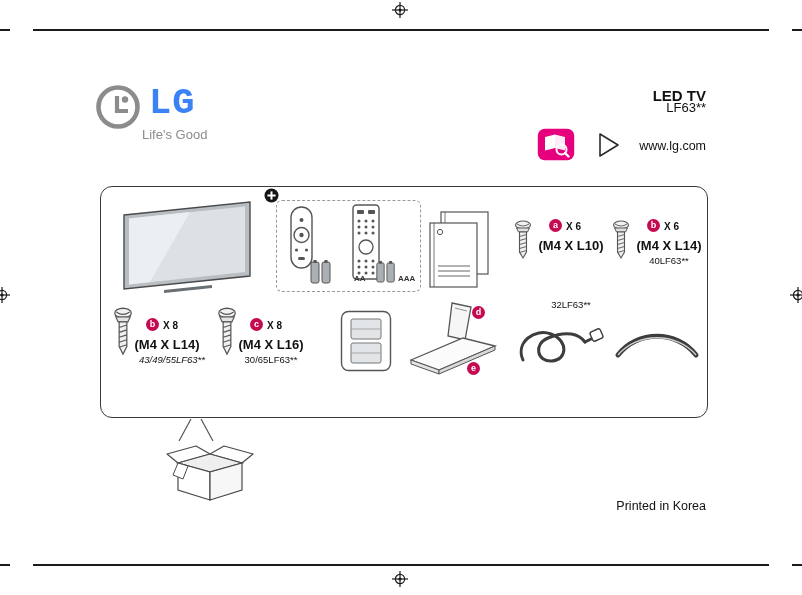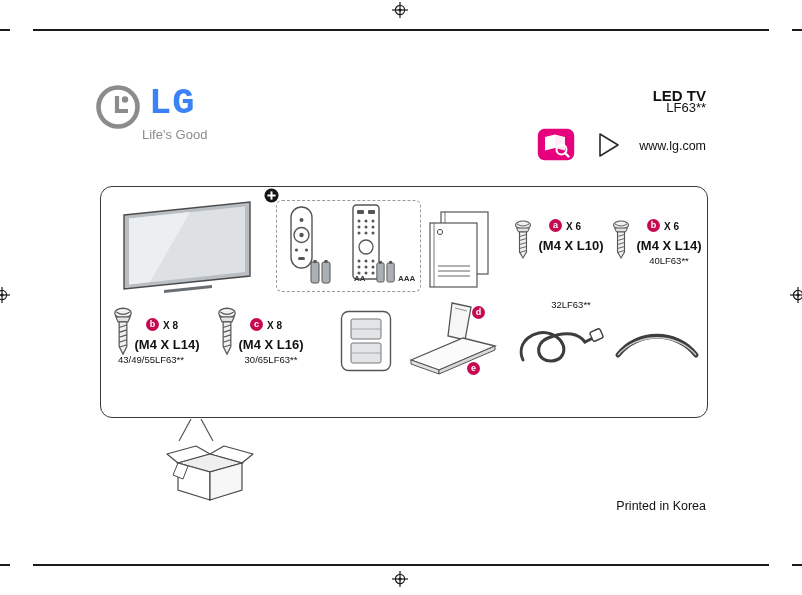--- a/index.html
+++ b/index.html
@@ -257,21 +257,21 @@
           <line x1="6.5" y1="20.5" x2="13.5" y2="18.5"></line>
           <line x1="6.5" y1="24.5" x2="13.5" y2="22.5"></line>
           <line x1="6.5" y1="28.5" x2="13.5" y2="26.5"></line>
           <line x1="6.5" y1="32.5" x2="13.5" y2="30.5"></line>
         </g>
     </svg>
   </span>
   <div class="badge" style="left:146px; top:318px;">b</div>
   <div class="qty" style="left:163px; top:320px;">X 8</div>
   <div class="spec" style="left:134px; top:337px; width:66px;">(M4 X L14)</div>
-  <div class="model" style="left:103px; top:354px; width:96px;">43/49/55LF63**</div>
+  <div class="model" style="left:124px; top:354px; width:96px;font-style:italic;">43/49/55LF63**</div>
 
   <span class="abs" style="left:216px; top:307px;">
     <svg width="22" height="52" viewBox="0 0 20 42" preserveAspectRatio="none">
       <ellipse cx="10" cy="5" rx="7.5" ry="4" fill="#f1f1f1" stroke="#555" stroke-width="1.1"></ellipse>
       <path d="M4,4 Q10,8 16,4" fill="none" stroke="#555" stroke-width="0.9"></path>
       <path d="M3.5,8 L16.5,8 L14.5,12 L5.5,12 Z" fill="#e2e2e2" stroke="#555" stroke-width="1"></path>
       <polygon points="6.5,12 13.5,12 13.5,32 10,38 6.5,32" fill="#efefef" stroke="#555" stroke-width="1.1"></polygon>
       <g stroke="#555" stroke-width="0.9">
           <line x1="6.5" y1="16.5" x2="13.5" y2="14.5"></line>
           <line x1="6.5" y1="20.5" x2="13.5" y2="18.5"></line>

